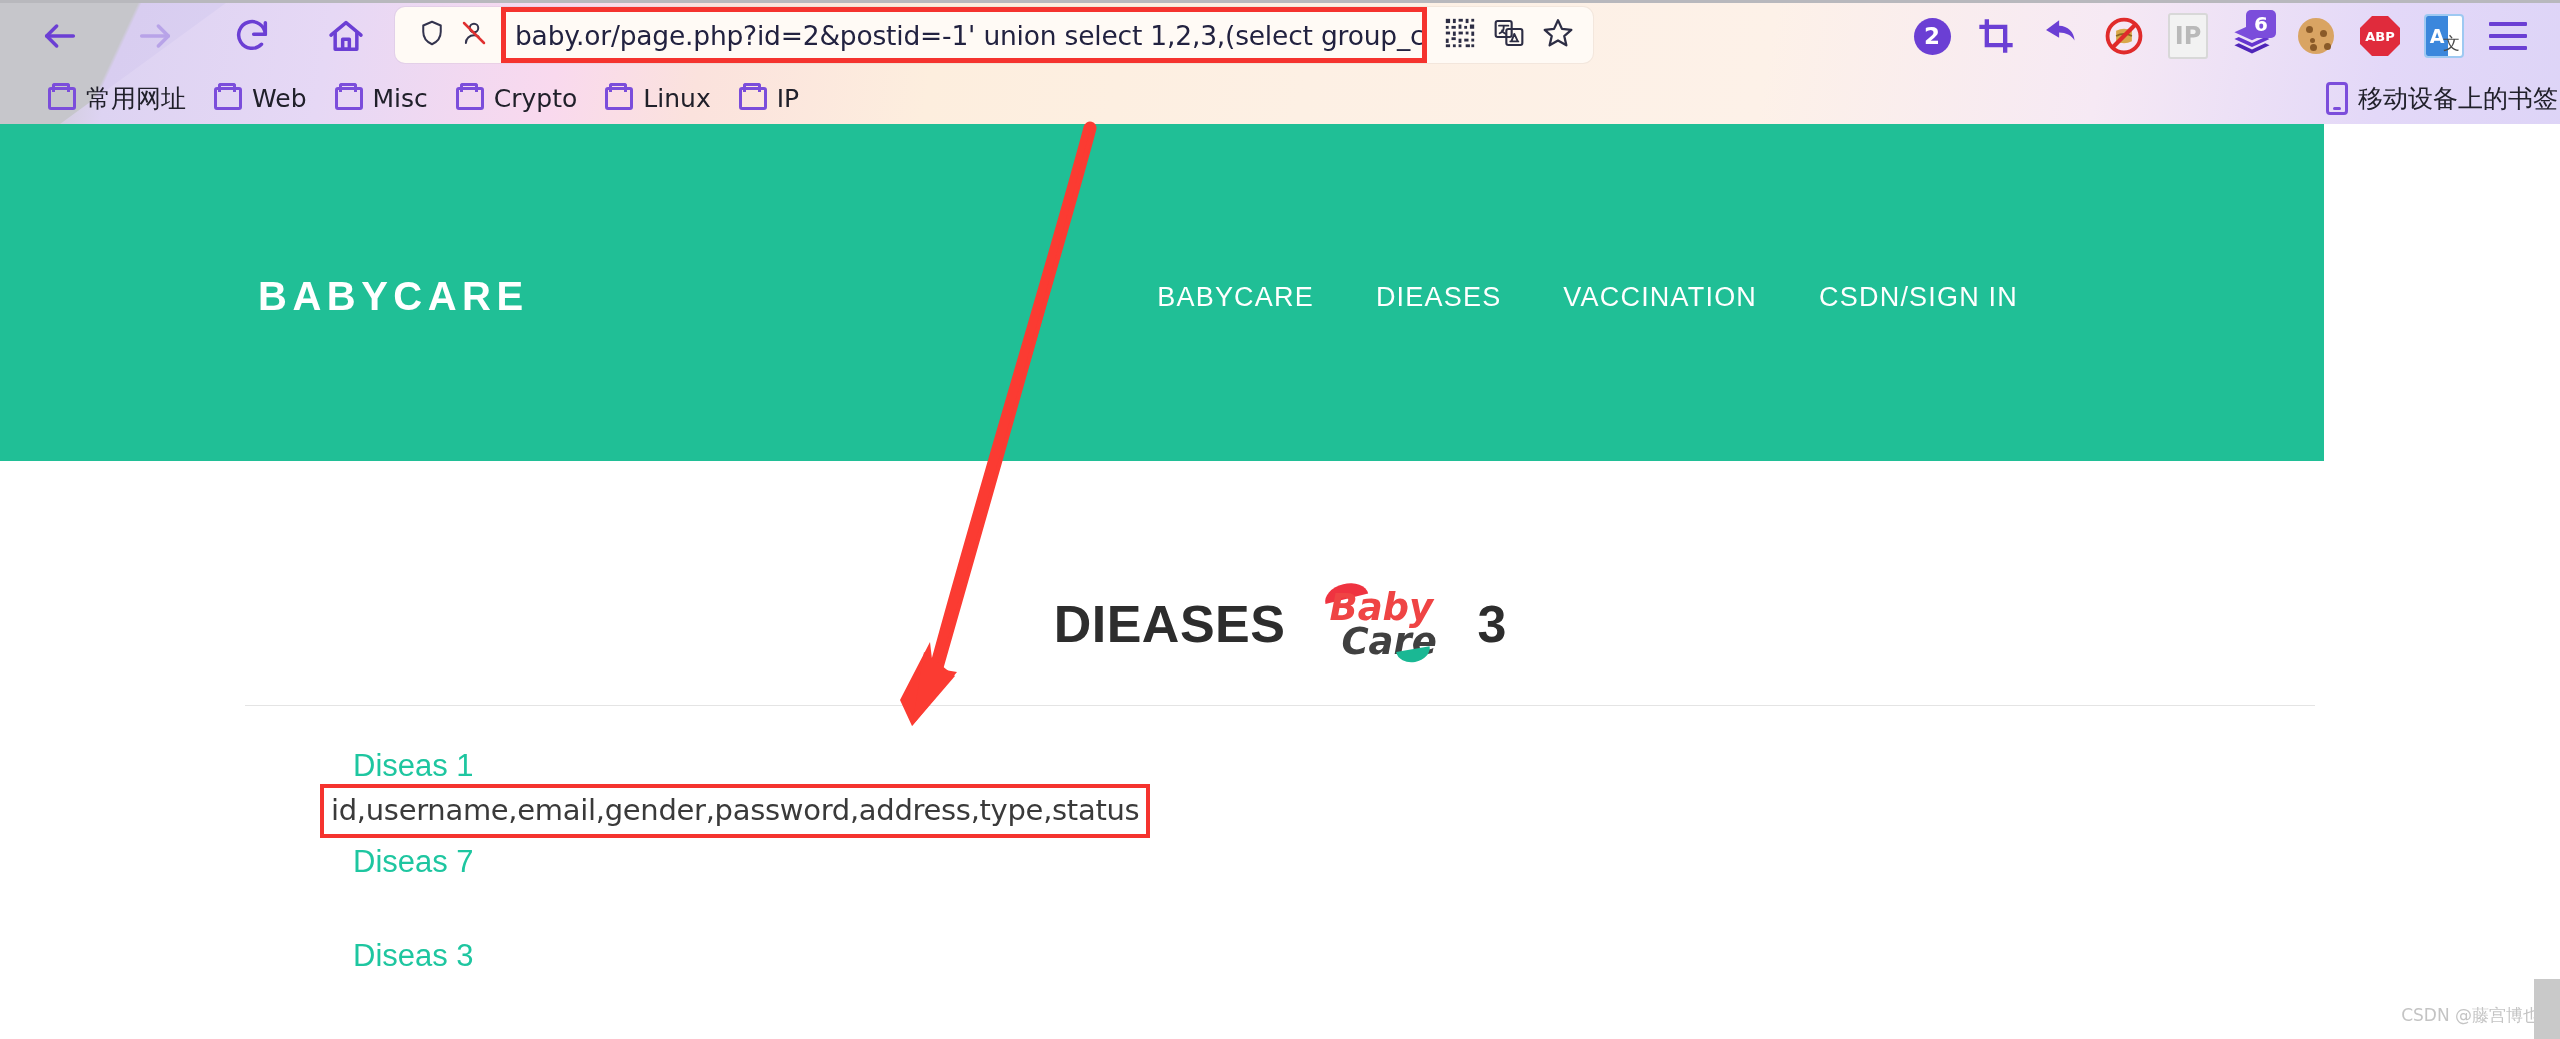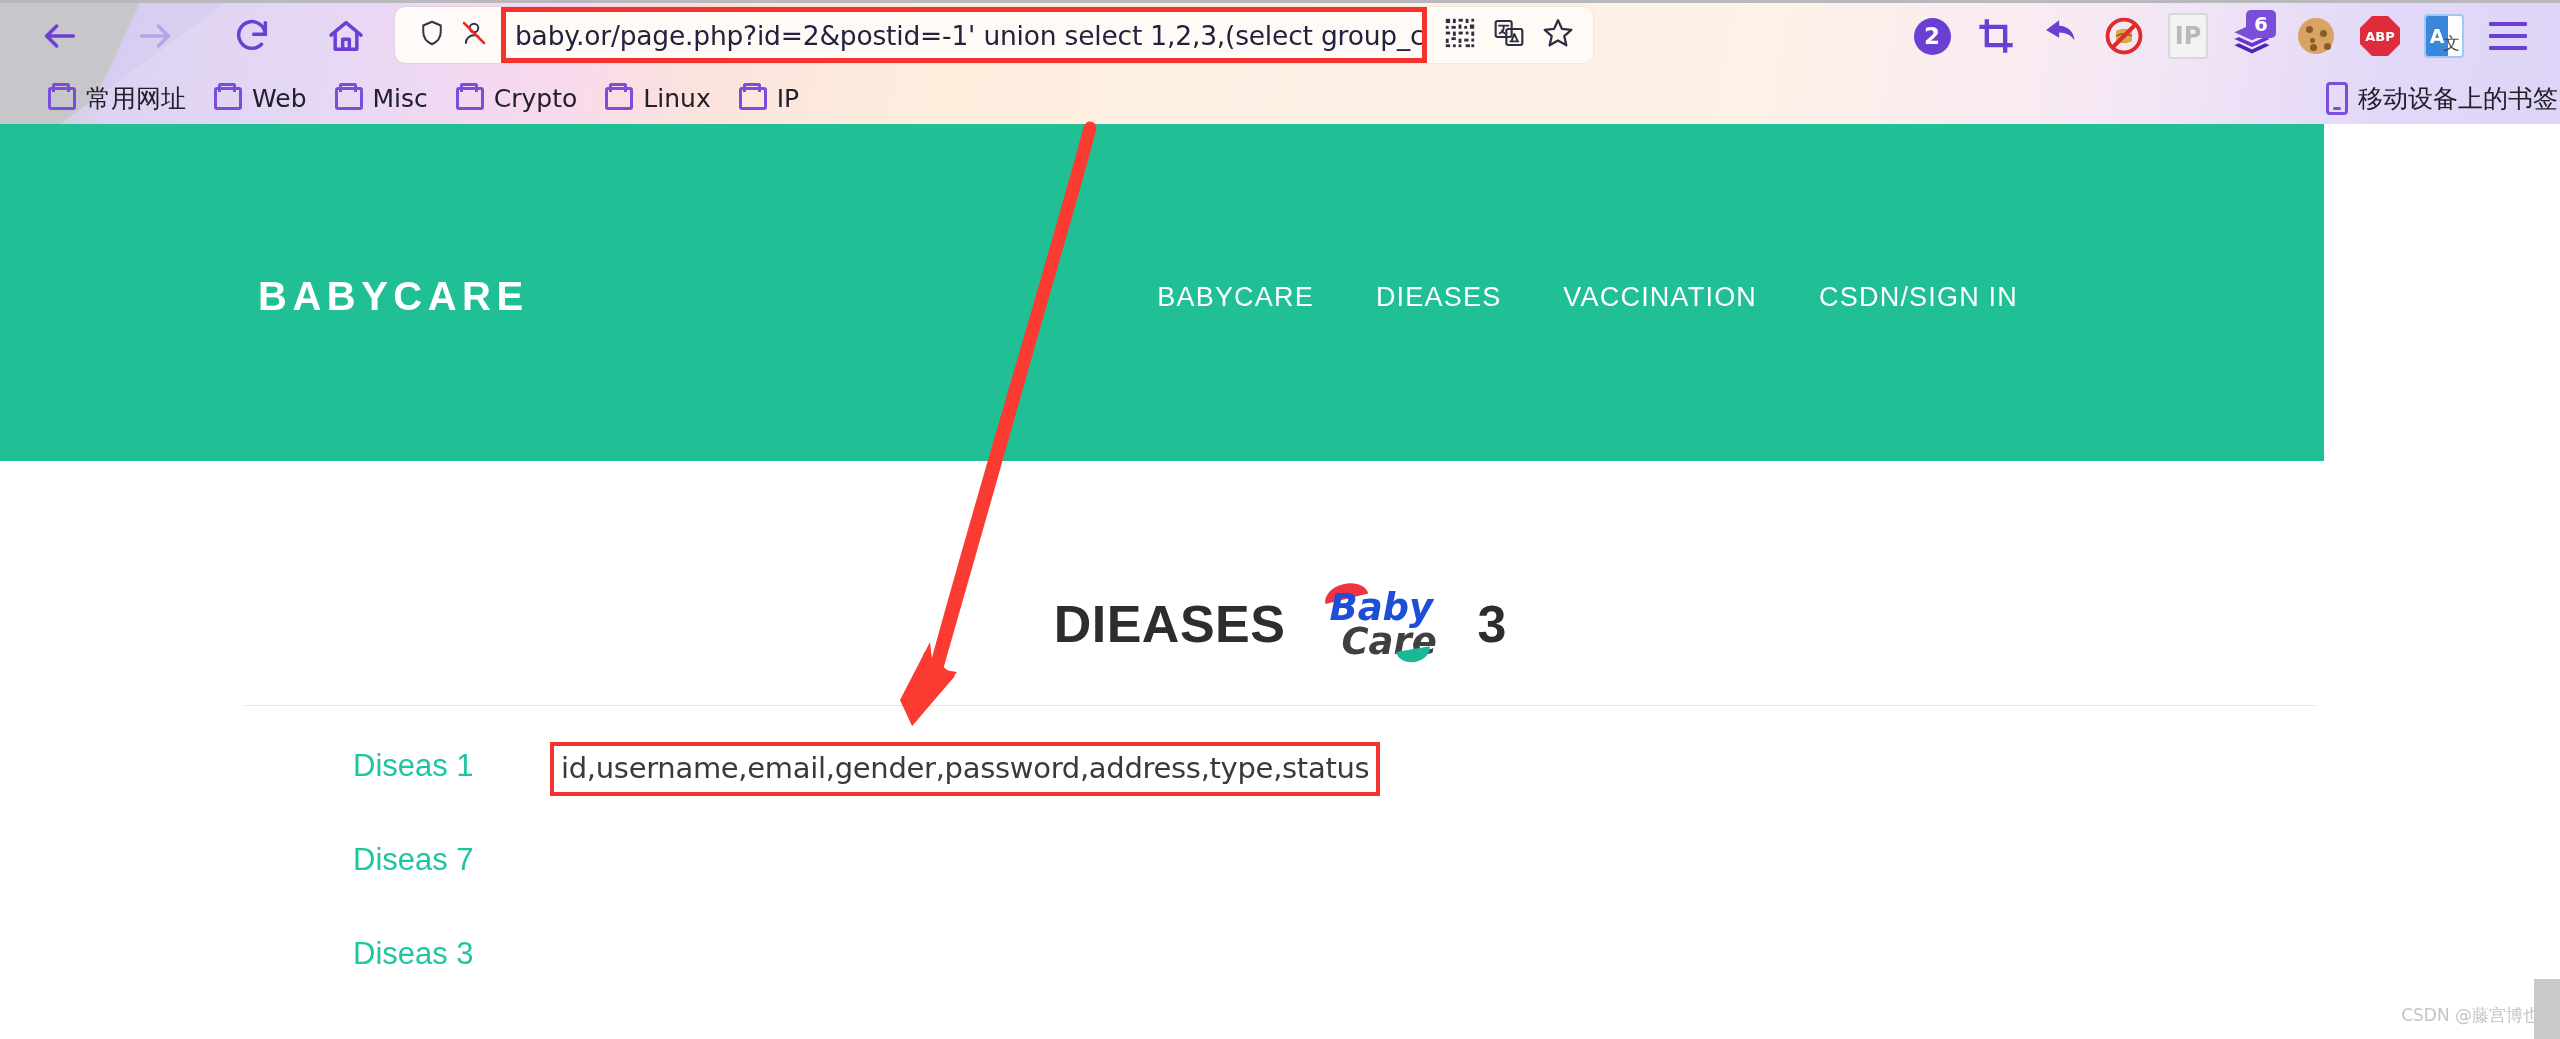--- a/index.html
+++ b/index.html
@@ -353,21 +353,21 @@
     margin-left: 36px;
     margin-right: 40px;
     flex: none;
   }
   .logo-bc .lg-baby {
     position: absolute;
     top: 2px; left: 8px;
     font-size: 37px;
     font-weight: bold;
     font-style: italic;
-    color: #1d4ed8;
+    color: #ef4444;
     font-family: "DejaVu Sans", sans-serif;
   }
   .logo-bc .lg-care {
     position: absolute;
     top: 36px; left: 20px;
     font-size: 37px;
     font-weight: bold;
     font-style: italic;
     color: #404040;
     font-family: "DejaVu Sans", sans-serif;
@@ -404,20 +404,21 @@
 
   .list {
     width: 2070px;
     margin: 0 auto;
     padding-top: 36px;
   }
   .list-row {
     display: flex;
     align-items: flex-start;
     min-height: 94px;
+    flex-direction: column;
   }
   .dz-name {
     width: 230px;
     padding-left: 108px;
     color: #1ec6a0;
     font-size: 31px;
     font-family: "Liberation Sans", sans-serif;
     padding-top: 6px;
     white-space: nowrap;
   }

